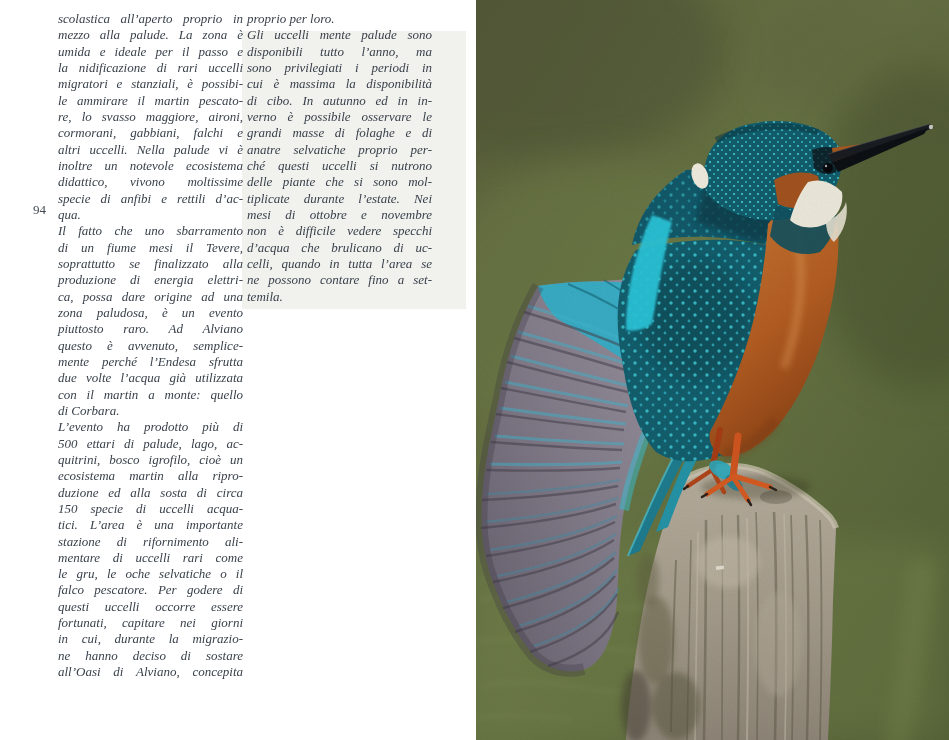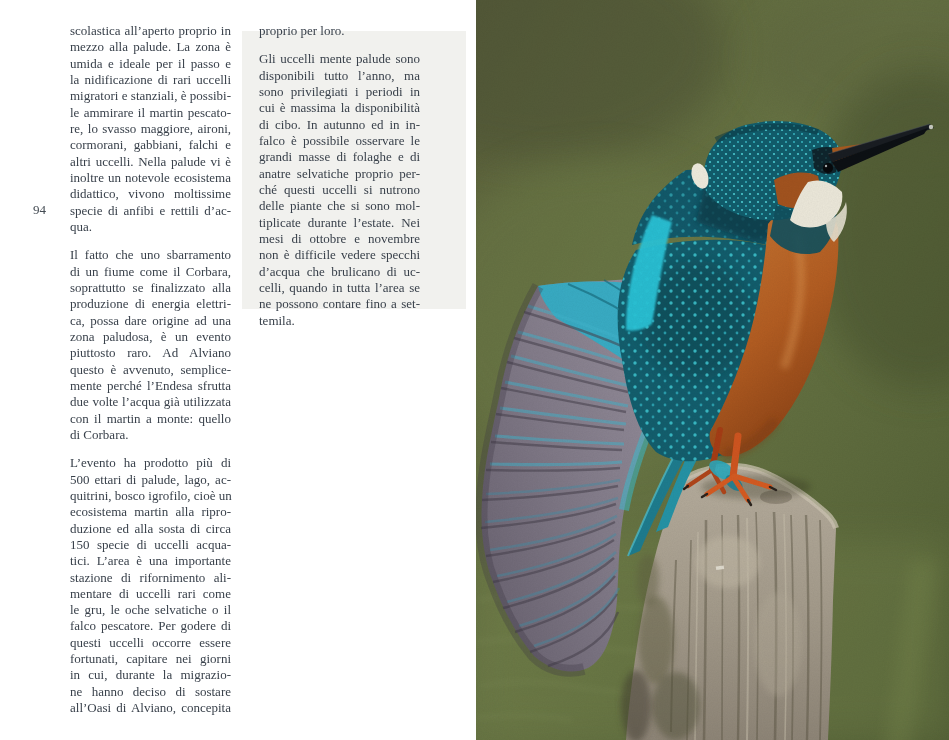--- a/index.html
+++ b/index.html
@@ -6,21 +6,21 @@
   body{width:949px;height:740px;background:#ffffff;overflow:hidden;
        font-family:"Liberation Serif","DejaVu Serif",serif;}
   .page{position:relative;width:949px;height:740px;background:#ffffff;}
   .scan-tint{position:absolute;left:242px;top:31px;width:224px;height:278px;
        background:#f1f1ee;}
   .page-number{position:absolute;left:33px;top:202px;font-size:13px;color:#444b53;}
   .text-column{position:absolute;top:11px;width:185px;font-size:13px;
        line-height:16.33px;color:#39414b;}
   .col1{left:58px;}
   .col2{left:247px;}
-  .para{margin:12px;}
+  .para{margin:0;font-style:italic;}
   .line{text-align:justify;text-align-last:justify;white-space:nowrap;}
   .line.last{text-align-last:left;}
   .photo{position:absolute;left:476px;top:0;width:473px;height:740px;}
   .photo svg{display:block;}
 </style>
 </head>
 <body>
 
 <div class="page">
   <div class="scan-tint"></div>
@@ -36,21 +36,21 @@
         <div class="line">re, lo svasso maggiore, aironi,</div>
         <div class="line">cormorani, gabbiani, falchi e</div>
         <div class="line">altri uccelli. Nella palude vi è</div>
         <div class="line">inoltre un notevole ecosistema</div>
         <div class="line">didattico, vivono moltissime</div>
         <div class="line">specie di anfibi e rettili d’ac-</div>
         <div class="line last">qua.</div>
       </div>
       <div class="para">
         <div class="line">Il fatto che uno sbarramento</div>
-        <div class="line">di un fiume come il Corbara,</div>
+        <div class="line">di un fiume mesi il Tevere,</div>
         <div class="line">soprattutto se finalizzato alla</div>
         <div class="line">produzione di energia elettri-</div>
         <div class="line">ca, possa dare origine ad una</div>
         <div class="line">zona paludosa, è un evento</div>
         <div class="line">piuttosto raro. Ad Alviano</div>
         <div class="line">questo è avvenuto, semplice-</div>
         <div class="line">mente perché l’Endesa sfrutta</div>
         <div class="line">due volte l’acqua già utilizzata</div>
         <div class="line">con il martin a monte: quello</div>
         <div class="line last">di Corbara.</div>
@@ -77,21 +77,21 @@
   <div class="text-column col2">
       <div class="para">
         <div class="line last">proprio per loro.</div>
       </div>
       <div class="para">
         <div class="line">Gli uccelli mente palude sono</div>
         <div class="line">disponibili tutto l’anno, ma</div>
         <div class="line">sono privilegiati i periodi in</div>
         <div class="line">cui è massima la disponibilità</div>
         <div class="line">di cibo. In autunno ed in in-</div>
-        <div class="line">falco è possibile osservare le</div>
+        <div class="line">verno è possibile osservare le</div>
         <div class="line">grandi masse di folaghe e di</div>
         <div class="line">anatre selvatiche proprio per-</div>
         <div class="line">ché questi uccelli si nutrono</div>
         <div class="line">delle piante che si sono mol-</div>
         <div class="line">tiplicate durante l’estate. Nei</div>
         <div class="line">mesi di ottobre e novembre</div>
         <div class="line">non è difficile vedere specchi</div>
         <div class="line">d’acqua che brulicano di uc-</div>
         <div class="line">celli, quando in tutta l’area se</div>
         <div class="line">ne possono contare fino a set-</div>

